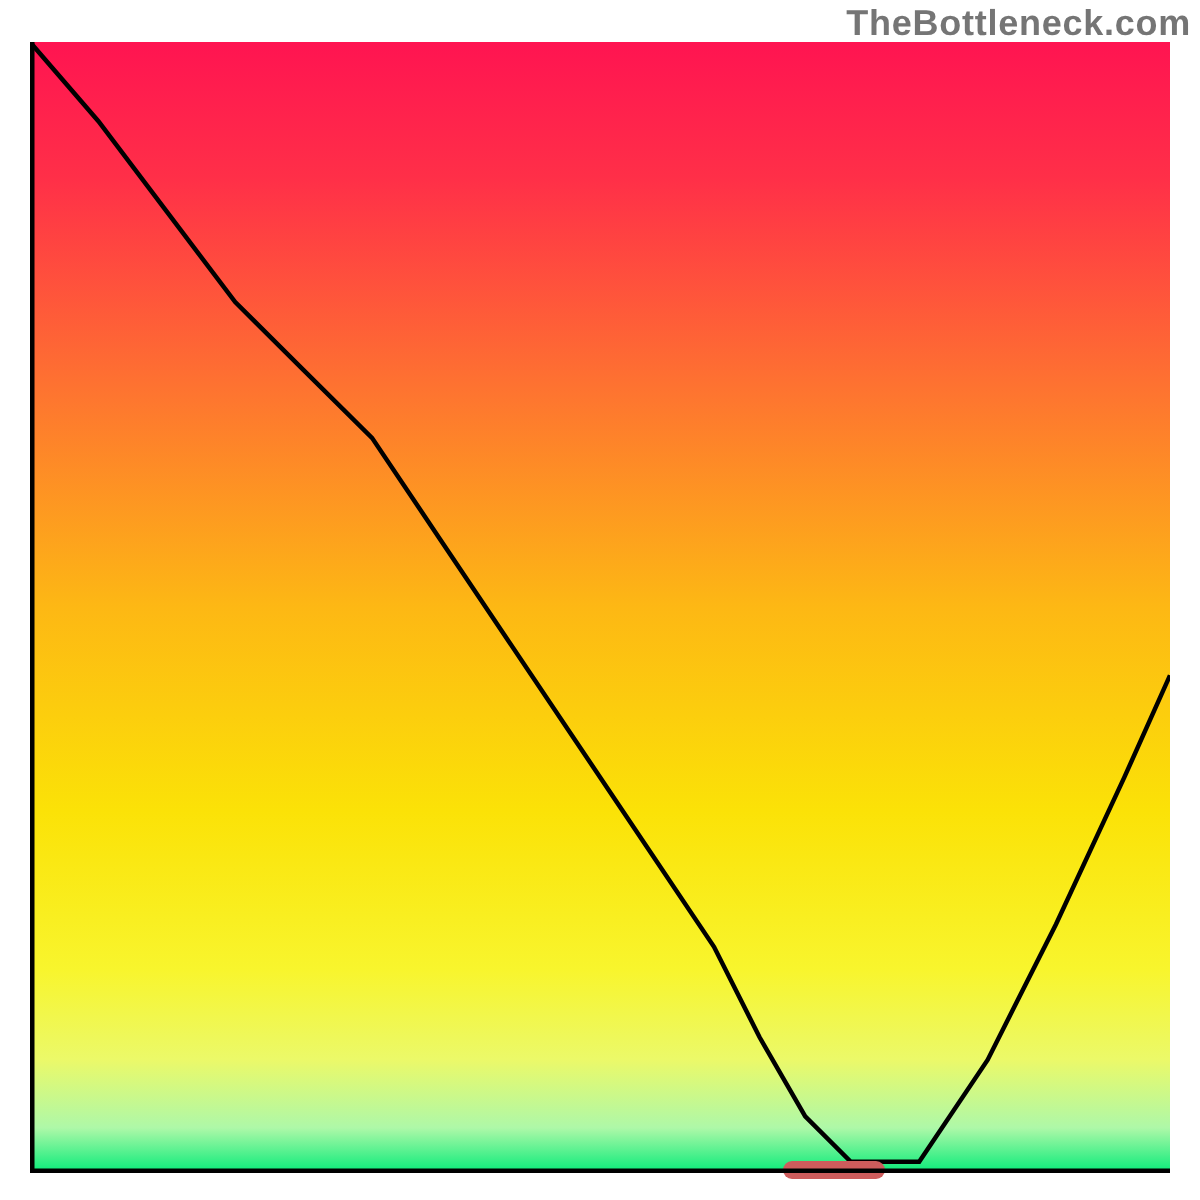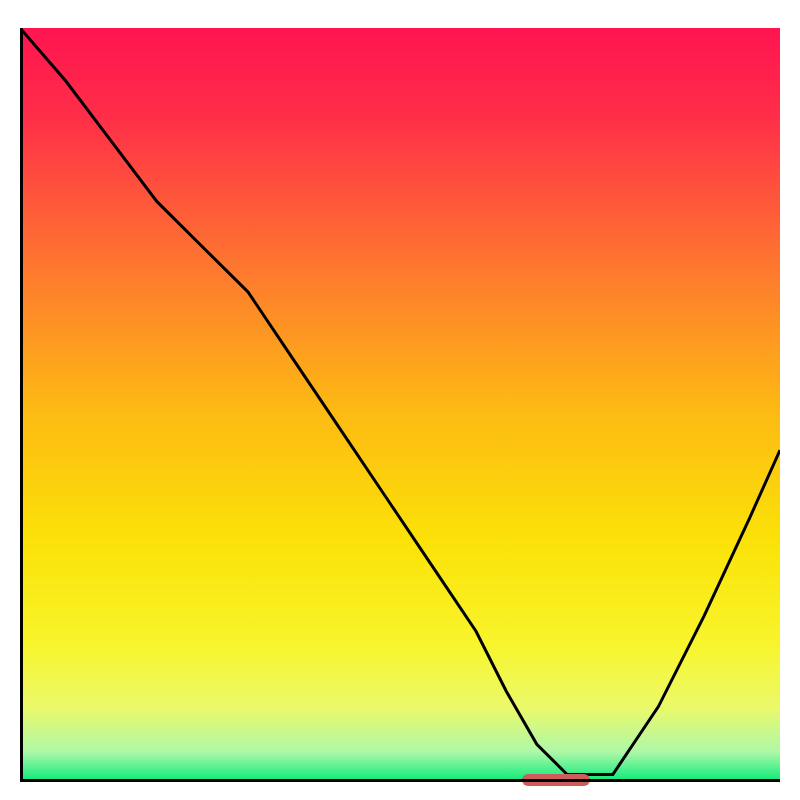--- a/index.html
+++ b/index.html
@@ -49,20 +49,21 @@
     height: 12px;
     background: #CD5C5C;
     border-radius: 6px;
   }
 </style>
 </head>
 <body>
 
 <div class="canvas">
 
+  <div class="watermark">TheBottleneck.com</div>
 
   <div class="plot-area">
 
     <svg class="plot-svg" viewBox="0 0 760 754" preserveAspectRatio="none">
       <defs>
         <linearGradient id="bg-grad" x1="0" y1="0" x2="0" y2="1">
         <stop offset="0.0%" stop-color="#FF1451"></stop>
             <stop offset="12.0%" stop-color="#FF2F48"></stop>
             <stop offset="30.0%" stop-color="#FE7131"></stop>
             <stop offset="50.0%" stop-color="#FDB814"></stop>

